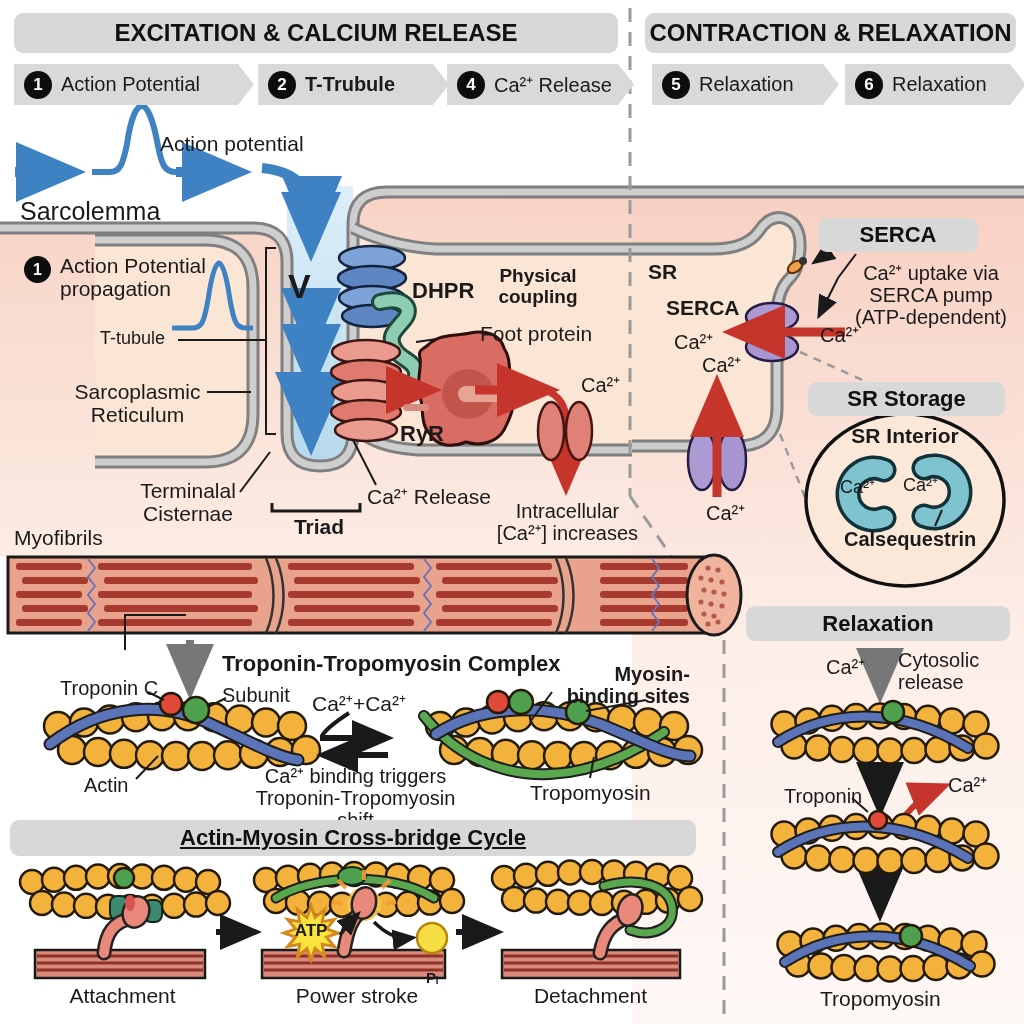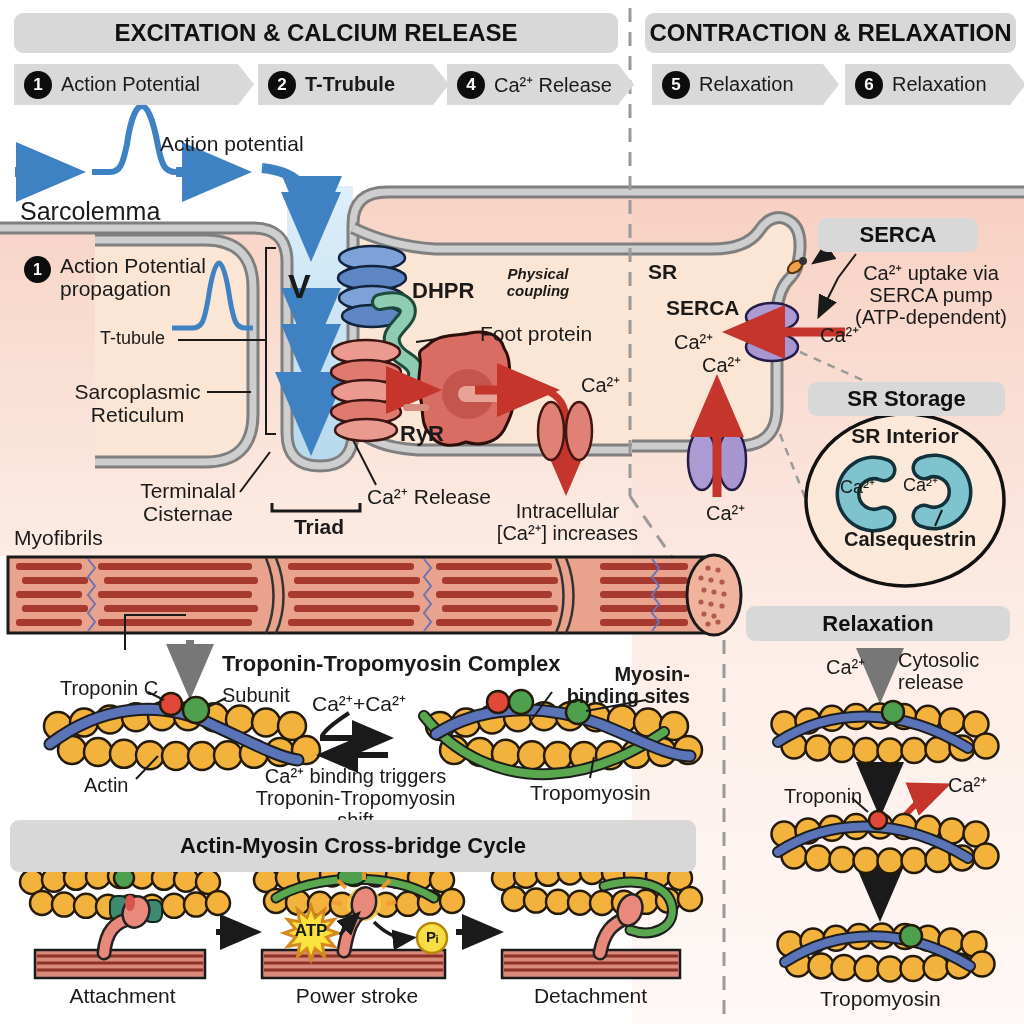--- a/index.html
+++ b/index.html
@@ -589,21 +589,21 @@
 <div class="lbl" style="left:160px;top:132px;font-size:21px;">Action potential</div>
 <div class="lbl" style="left:12px;top:198px;font-size:25px;margin-left:8px;">Sarcolemma</div>
 <div class="badge1" style="left:24px;top:256px;">1</div>
 <div class="lbl" style="left:60px;top:254px;width:158px;font-size:21px;">Action Potential propagation</div>
 <div class="lbl" style="left:100px;top:329px;font-size:18px;">T-tubule</div>
 <div class="lbl c" style="left:70px;top:380px;width:135px;font-size:21px;">Sarcoplasmic Reticulum</div>
 <div class="lbl c" style="left:136px;top:479px;width:104px;font-size:21px;">Terminalal Cisternae</div>
 <div class="lbl" style="left:14px;top:526px;font-size:21px;">Myofibrils</div>
 <div class="lbl b" style="left:288px;top:268px;font-size:34px;">V</div>
 <div class="lbl b" style="left:412px;top:279px;font-size:22px;text-align:center;">DHPR</div>
-<div class="lbl b c" style="left:481px;top:266px;width:114px;font-size:15px;font-style:italic;">Physical coupling</div>
+<div class="lbl b c" style="left:481px;top:266px;width:114px;font-size:19px;">Physical coupling</div>
 <div class="lbl" style="left:480px;top:322px;font-size:21px;">Foot protein</div>
 <div class="lbl b" style="left:400px;top:422px;font-size:22px;">RyR</div>
 <div class="lbl" style="left:581px;top:374px;font-size:20px;">Ca²⁺</div>
 <div class="lbl" style="left:367px;top:485px;font-size:21px;">Ca²⁺ Release</div>
 <div class="lbl b c" style="left:284px;top:515px;width:70px;font-size:21px;">Triad</div>
 <div class="lbl c" style="left:490px;top:500px;width:155px;font-size:20px;">Intracellular [Ca²⁺] increases</div>
 
 <div class="lbl b" style="left:648px;top:260px;font-size:21px;">SR</div>
 <div class="lbl b" style="left:666px;top:296px;font-size:21px;">SERCA</div>
 <div class="hdr" style="left:818px;top:218px;width:160px;height:34px;font-size:22px;">SERCA</div>
@@ -621,23 +621,23 @@
 <div class="lbl b" style="left:222px;top:652px;font-size:22px;">Troponin-Tropomyosin Complex</div>
 <div class="lbl" style="left:52px;top:677px;font-size:20px;margin-left:8px;">Troponin C</div>
 <div class="lbl" style="left:222px;top:684px;font-size:20px;">Subunit</div>
 <div class="lbl" style="left:84px;top:774px;font-size:20px;">Actin</div>
 <div class="lbl" style="left:312px;top:692px;font-size:21px;">Ca²⁺+Ca²⁺</div>
 <div class="lbl c" style="left:238px;top:765px;width:235px;font-size:20px;">Ca²⁺ binding triggers</div>
 <div class="lbl c" style="left:238px;top:787px;width:235px;font-size:20px;">Troponin-Tropomyosin shift</div>
 <div class="lbl r" style="left:552px;top:663px;width:138px;font-size:20px;font-weight:bold;">Myosin-binding sites</div>
 <div class="lbl" style="left:530px;top:781px;font-size:21px;">Tropomyosin</div>
 
-<div class="hdr" style="left:10px;top:820px;width:686px;height:52px;font-size:22px;">Actin-Myosin Cross-bridge Cycle</div>
+<div class="hdr" style="left:10px;top:820px;width:686px;height:36px;font-size:22px;text-decoration:underline;">Actin-Myosin Cross-bridge Cycle</div>
 <div class="lbl b c" style="left:286px;top:922px;width:50px;font-size:17px;">ATP</div>
-<div class="lbl b c" style="left:420px;top:929px;width:24px;font-size:15px;">Pᵢ</div>
+<div class="lbl b c" style="left:420px;top:970px;width:24px;font-size:15px;">Pᵢ</div>
 <div class="lbl c" style="left:30px;top:984px;width:185px;font-size:21px;">Attachment</div>
 <div class="lbl c" style="left:262px;top:984px;width:190px;font-size:21px;">Power stroke</div>
 <div class="lbl c" style="left:498px;top:984px;width:185px;font-size:21px;">Detachment</div>
 
 <div class="hdr" style="left:746px;top:606px;width:264px;height:35px;font-size:22px;">Relaxation</div>
 <div class="lbl" style="left:826px;top:656px;font-size:20px;">Ca²⁺</div>
 <div class="lbl" style="left:898px;top:649px;width:100px;font-size:20px;">Cytosolic release</div>
 <div class="lbl" style="left:784px;top:785px;font-size:20px;">Troponin</div>
 <div class="lbl" style="left:948px;top:774px;font-size:20px;">Ca²⁺</div>
 <div class="lbl" style="left:820px;top:987px;font-size:21px;">Tropomyosin</div>

